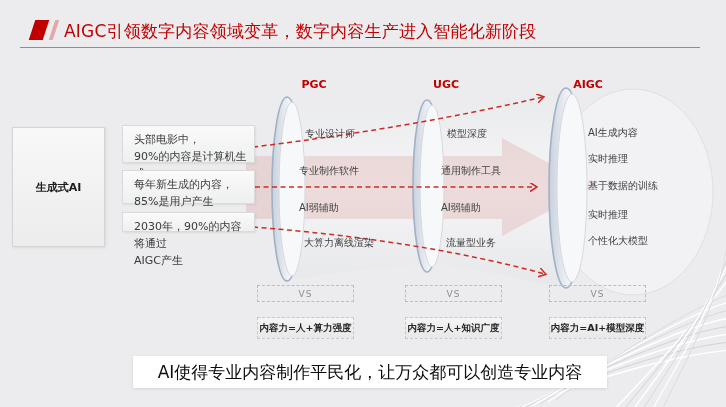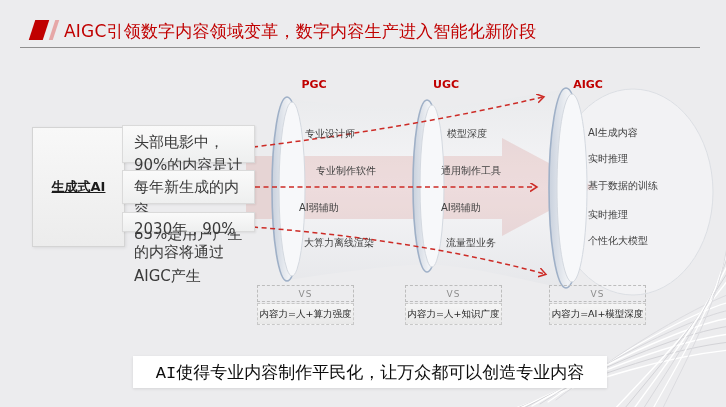--- a/index.html
+++ b/index.html
@@ -23,31 +23,31 @@
     position:absolute; left:64px; top:20px; margin:0;
     font-size:17px; font-weight:normal; color:var(--title-red,#C00000);
     white-space:nowrap; letter-spacing:.2px;
   }
   .title-rule{
     position:absolute; left:20px; top:47px; width:680px; height:1px;
     background:#8f8f8f;
   }
   
   .gen-box{
-    position:absolute; left:32px; top:127px; width:91px; height:118px;
+    position:absolute; left:12px; top:127px; width:91px; height:118px;
     background:linear-gradient(180deg,#f8f8f8,#ececec);
     border:1px solid #d4d4d4; box-shadow:1px 1px 3px rgba(0,0,0,.08);
     display:flex; align-items:center; justify-content:center;
-    font-size:13px; font-weight:bold; color:#1c1c1c;text-decoration:underline;
+    font-size:11px; font-weight:bold; color:#1c1c1c;
   }
   .fact-box{
     position:absolute; left:122px; width:133px;
     background:linear-gradient(180deg,#fafafa,#eeefef);
     border:1px solid #dadada; box-shadow:1px 1px 2px rgba(0,0,0,.07);
-    font-size:15px; line-height:1.55; color:#3a3a3a;
+    font-size:11px; line-height:1.55; color:#3a3a3a;
     padding:5px 4px 4px 11px; box-sizing:border-box;
   }
   .fact-1{top:125px; height:38px;}
   .fact-2{top:170px; height:34px;}
   .fact-3{top:212px; height:20px;}
   
   .col-label{
     position:absolute; top:78px; font-size:11px; font-weight:bold;
     color:var(--title-red,#C00000); text-align:center; white-space:nowrap;
   }
@@ -55,31 +55,31 @@
     position:absolute; font-size:10px; color:#404040; white-space:nowrap;
   }
   
   .vs-group{position:absolute; top:285px; width:97px;}
   .vs-head{
     height:15px; border:1px dashed #bdbdbd; color:#8d8d8d;
     font-size:9px; letter-spacing:1px;
     display:flex; align-items:center; justify-content:center;
   }
   .vs-formula{
-    margin-top:1px; height:20px; border:1px dashed #c8c8c8;
+    margin-top:15px; height:20px; border:1px dashed #c8c8c8;
     background:linear-gradient(180deg,#f5f5f5,#e8e8e8);
-    font-size:9.5px; font-weight:normal; color:#262626;
+    font-size:9.5px; font-weight:bold; color:#262626;
     display:flex; align-items:center; justify-content:center; white-space:nowrap;
   }
   
   .banner{
     position:absolute; left:133px; top:356px; width:474px; height:32px;
     background:#ffffff; box-shadow:0 1px 3px rgba(0,0,0,.10);
     display:flex; align-items:center; justify-content:center;
-    font-size:17px; color:#0c0c0c; white-space:nowrap;font-family:Liberation Mono, monospace;
+    font-size:17px; color:#0c0c0c; white-space:nowrap;
   }
   svg{display:block;}
 </style>
 </head>
 <body>
 
 <div class="slide">
 
   <svg class="abs" style="left:0;top:0" width="726" height="407" viewBox="0 0 726 407">
     <defs>
@@ -160,21 +160,21 @@
   <div class="fact-box fact-3">
     <span>2030年，90%的内容将通过</span><br>
     <span>AIGC产生</span>
   </div>
 
   <div class="col-label" style="left:294px;width:40px">PGC</div>
   <div class="col-label" style="left:426px;width:40px">UGC</div>
   <div class="col-label" style="left:565px;width:46px">AIGC</div>
 
   <div class="col-item" style="left:305px;top:127px">专业设计师</div>
-  <div class="col-item" style="left:316px;top:164px">专业制作软件</div>
+  <div class="col-item" style="left:299px;top:164px">专业制作软件</div>
   <div class="col-item" style="left:299px;top:201px">AI弱辅助</div>
   <div class="col-item" style="left:304px;top:236px">大算力离线渲染</div>
 
   <div class="col-item" style="left:447px;top:127px">模型深度</div>
   <div class="col-item" style="left:441px;top:164px">通用制作工具</div>
   <div class="col-item" style="left:441px;top:201px">AI弱辅助</div>
   <div class="col-item" style="left:446px;top:236px">流量型业务</div>
 
   <div class="col-item" style="left:588px;top:126px">AI生成内容</div>
   <div class="col-item" style="left:588px;top:152px">实时推理</div>

